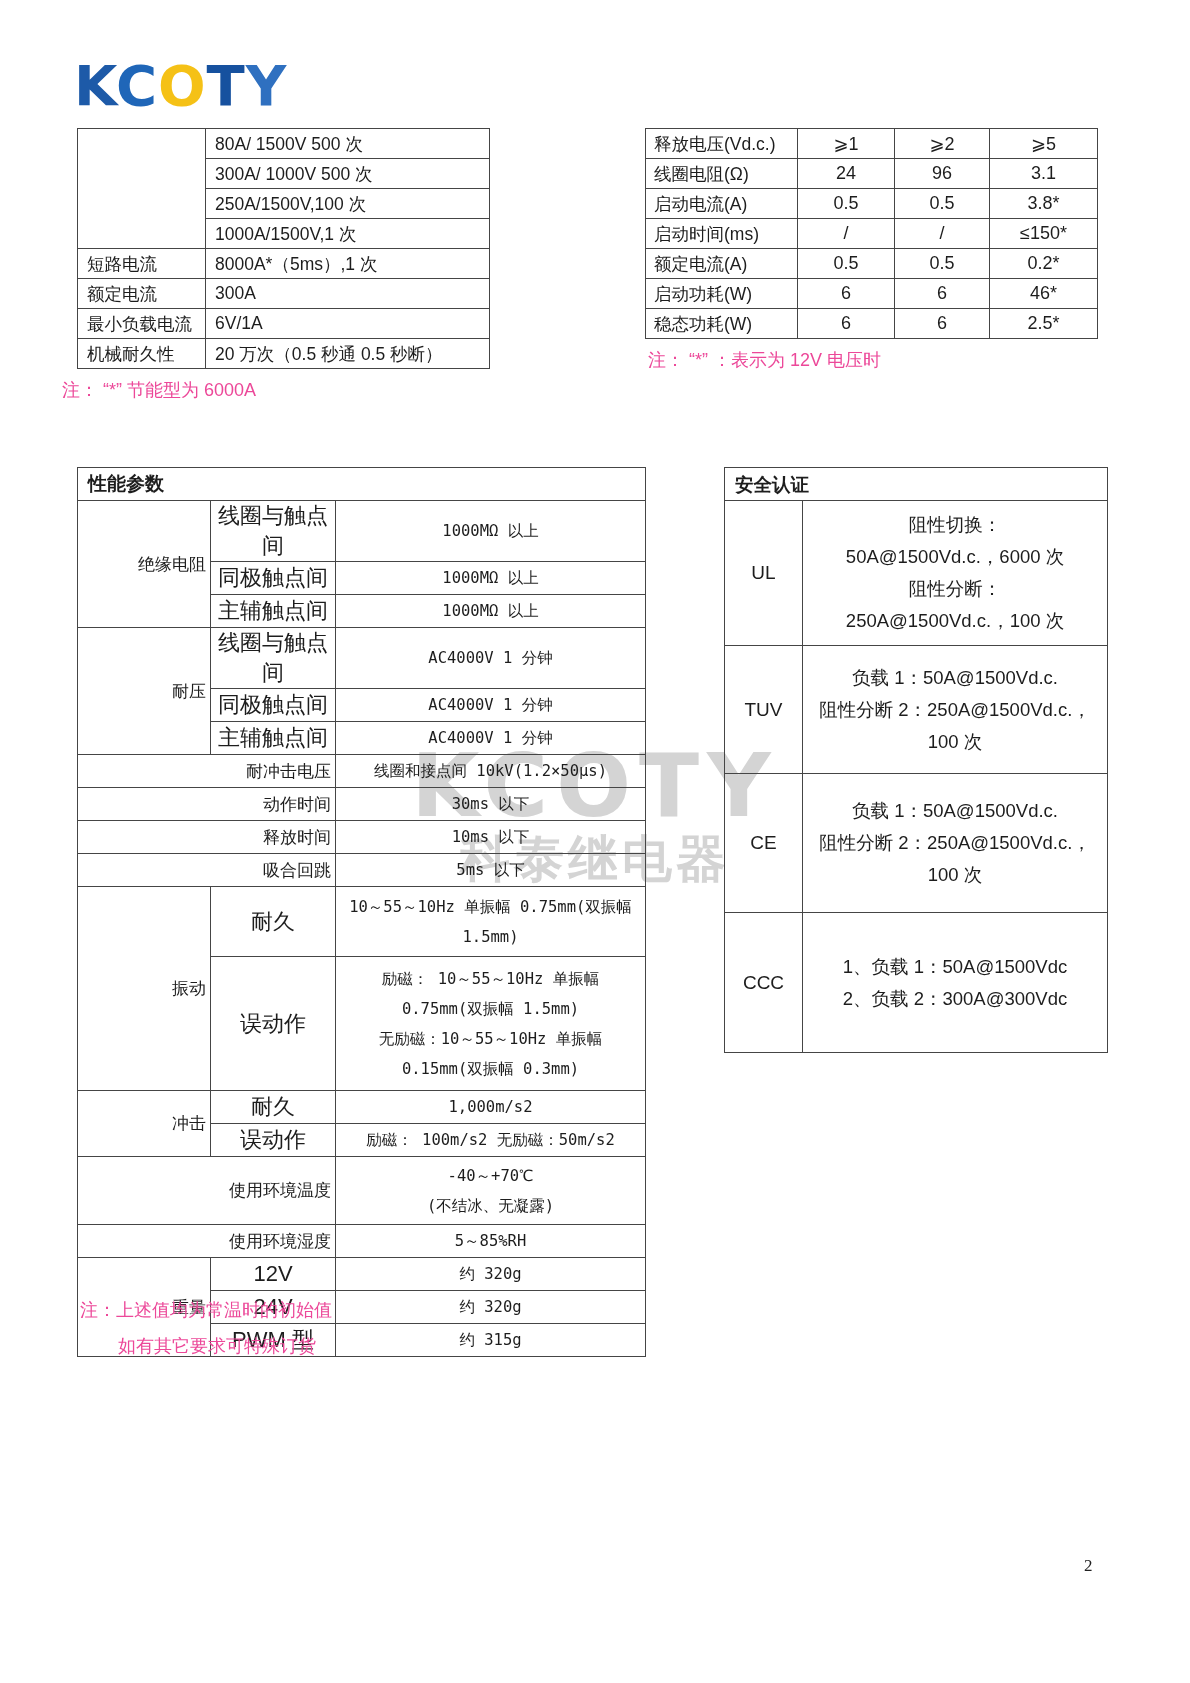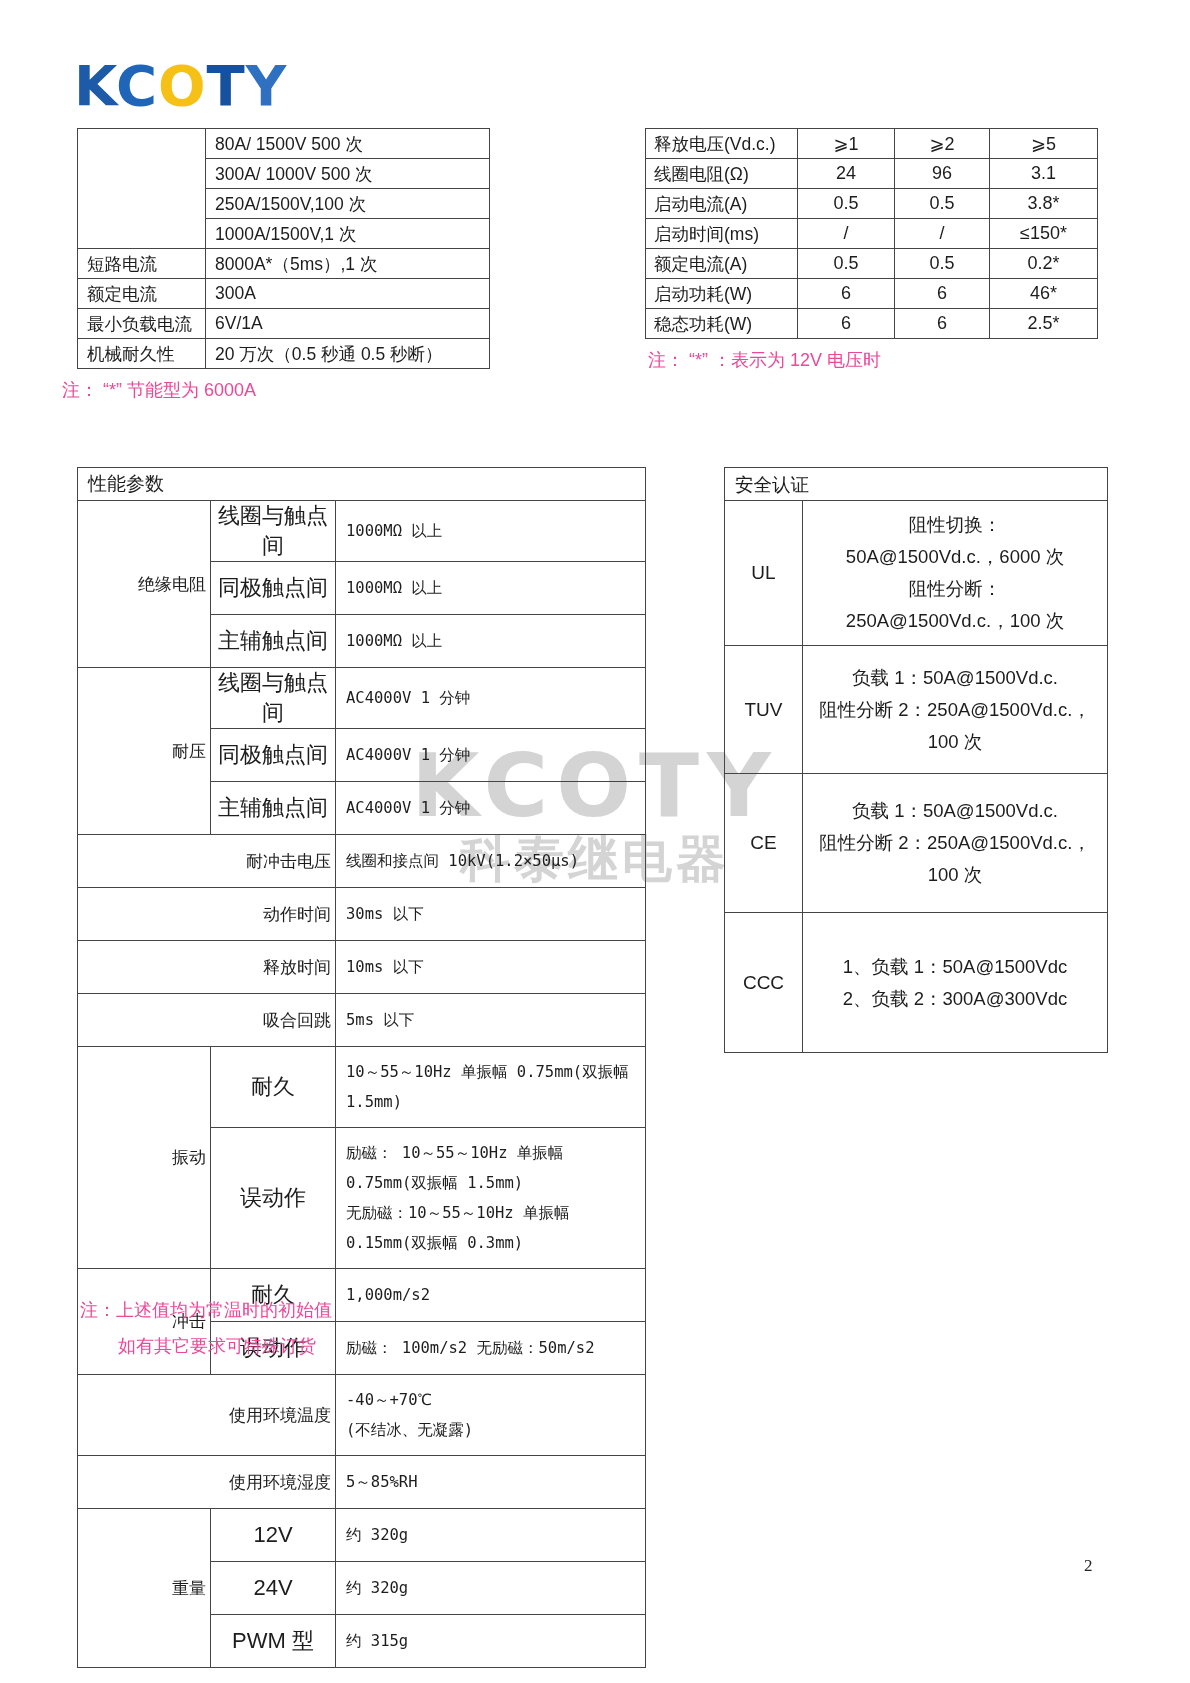--- a/index.html
+++ b/index.html
@@ -21,24 +21,24 @@
   
   .load td{height:29px;font-size:17.5px;padding:0 9px;}
   
   .coil td{height:29px;font-size:17.5px;padding:0 8px;}
   .coil td.num{text-align:center;padding:0 2px;font-size:18px;}
   
   .perf td{height:32px;font-size:16.5px;}
   .perf td.glab{text-align:right;font-size:17px;padding:0 4px;}
   .perf td.slab{text-align:center;font-size:22px;padding:0 4px;}
   .perf td.pval{font-family:"DejaVu Sans Mono","Liberation Mono",monospace;
-                font-size:15.5px;padding:10px 10px;line-height:30px;text-align:left;}
+                font-size:15.5px;padding:0 10px;line-height:30px;text-align:center;}
   .perf tr.r33{height:33px;} .perf tr.r70{height:70px;} .perf tr.r134{height:134px;}
   .perf tr.r68{height:68px;}
-  td.ttl{font-size:19px;font-weight:400;padding:0 10px;height:32px;margin-top:44px;}
+  td.ttl{font-size:19px;font-weight:700;padding:0 10px;height:32px;margin-top:44px;}
   
   .cert td{font-size:18.5px;}
   .cert td.cname{text-align:center;font-size:19px;}
   .cert td.cval{padding:8px 14px;line-height:32px;text-align:center;}
   .cert tr.r130{height:130px;} .cert tr.r128{height:128px;}
   .cert tr.r139{height:139px;} .cert tr.r140{height:140px;}
   .cert tr.r33{height:33px;}
   
   .note{position:absolute;font-size:18px;color:#ec4899;z-index:1;white-space:nowrap;}
   .pagenum{position:absolute;left:1084px;top:1556px;font-size:17px;

